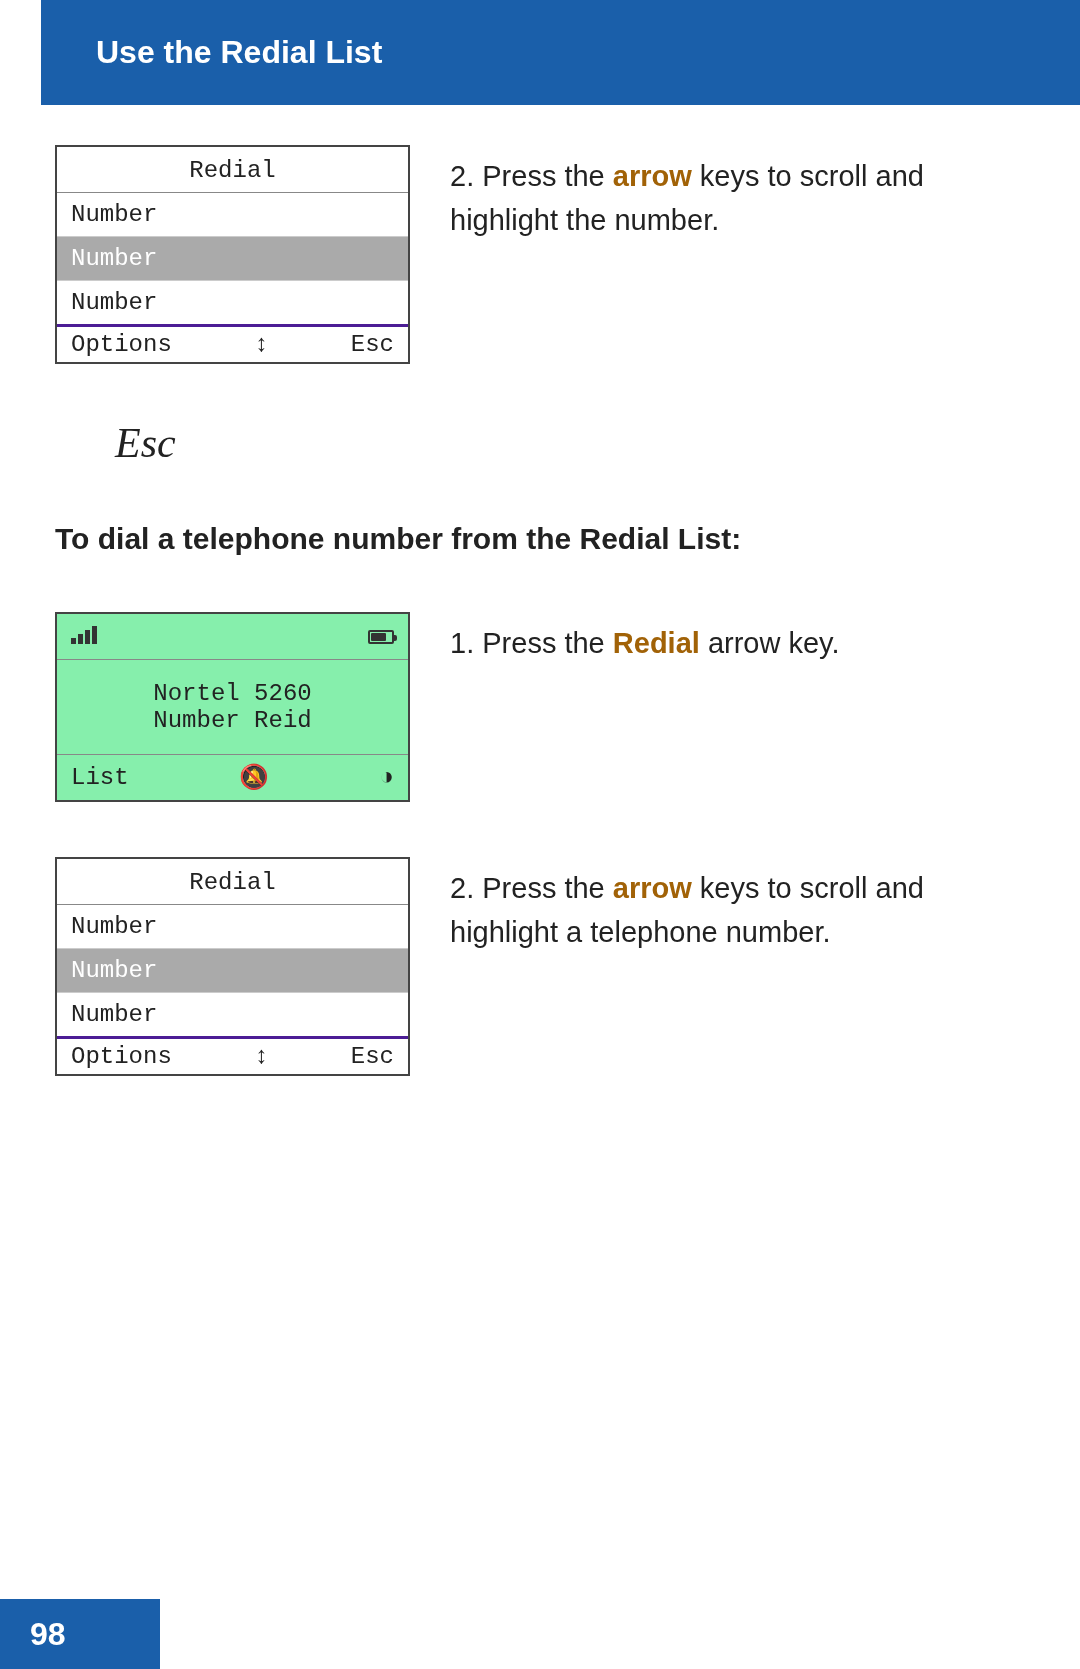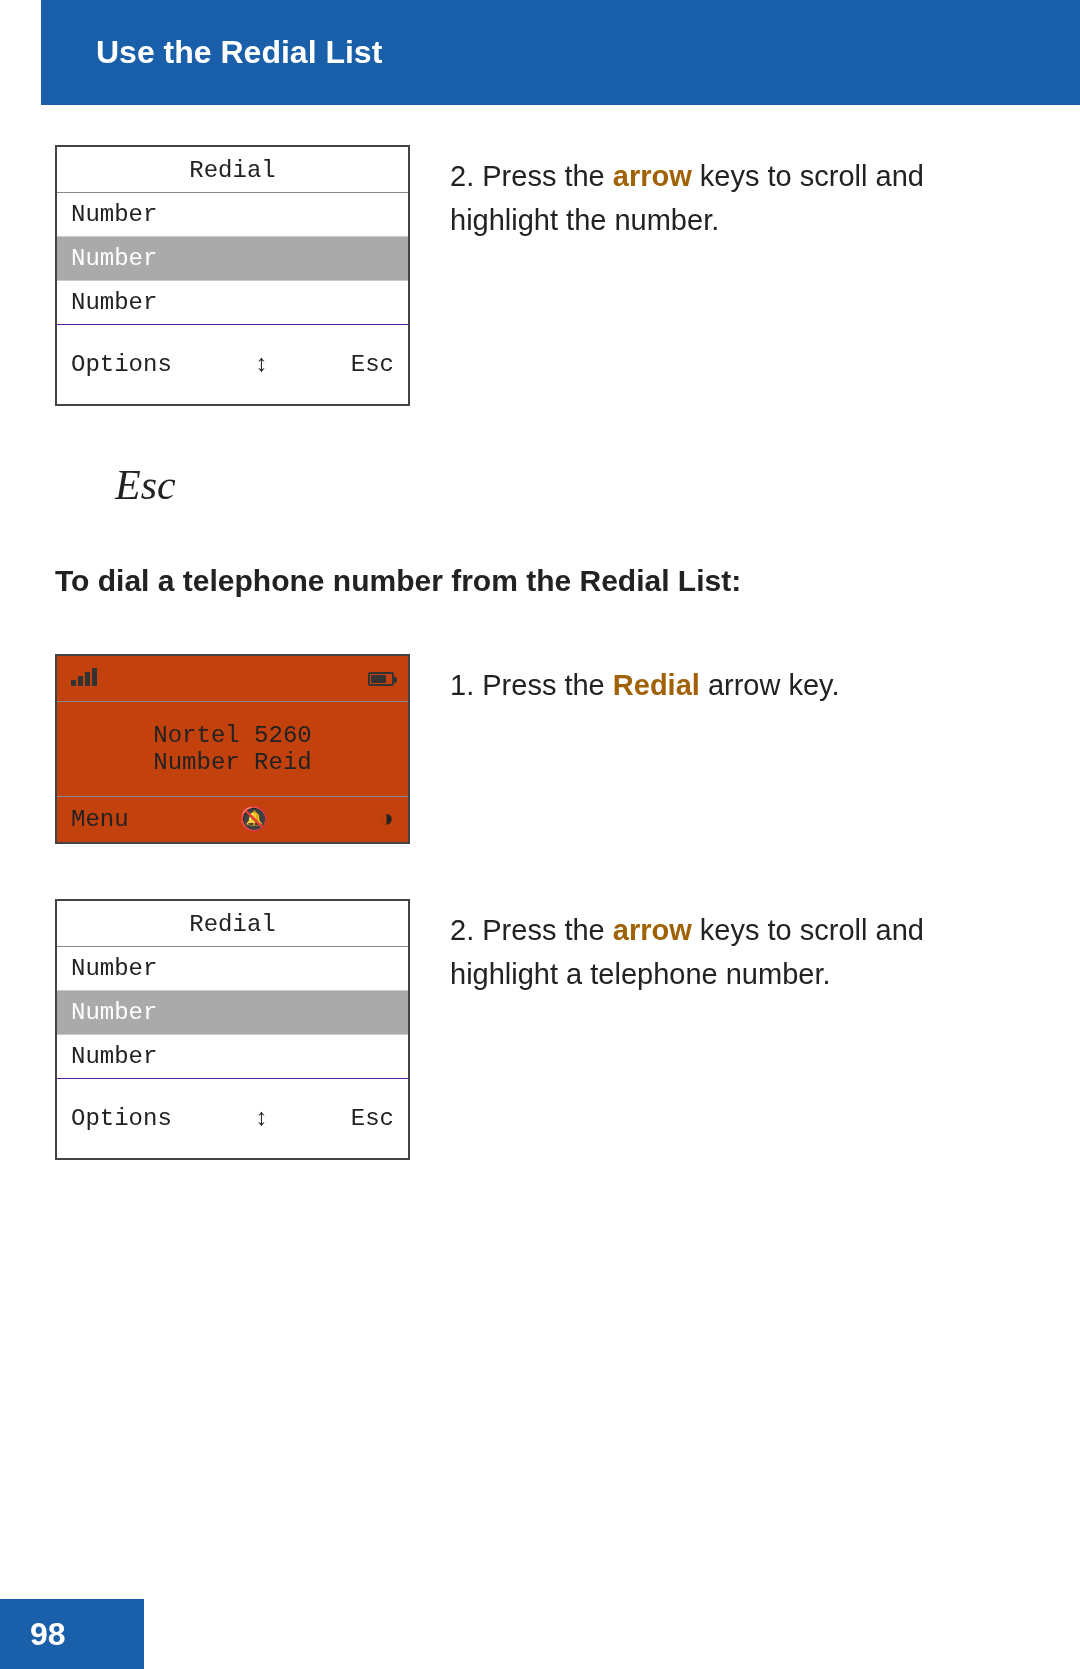--- a/index.html
+++ b/index.html
@@ -75,33 +75,33 @@
     }
 
     .phone-screen .row.no-border {
       border-bottom: none;
     }
 
     .phone-screen .softkey-row {
       display: flex;
       justify-content: space-between;
       align-items: center;
-      padding: 26px 14px;
-      border-top: 1px solid #4c1d95;
+      padding: 4px 14px;
+      border-top: 3px solid #4c1d95;
       font-size: 24px;
     }
 
     
     .phone-idle {
       border: 2px solid #444;
       width: 355px;
       min-width: 355px;
       font-family: 'Courier New', Courier, monospace;
       font-size: 24px;
-      background: #c2410c;
+      background: #86efac;
       padding-bottom: 0;
     }
 
     .phone-idle .status-bar {
       display: flex;
       justify-content: space-between;
       align-items: center;
       padding: 10px 14px 8px 14px;
       border-bottom: 1px solid #888;
       font-size: 22px;
@@ -204,21 +204,21 @@
       font-weight: bold;
       margin-bottom: 56px;
       margin-top: 10px;
     }
 
     
     .page-footer {
       position: absolute;
       bottom: 0;
       left: 0;
-      width: 144px;
+      width: 160px;
       height: 70px;
       background: #1a5faa;
       display: flex;
       align-items: center;
       justify-content: flex-start;
       padding-left: 30px;
     }
 
     .page-number {
       color: #ffffff;
@@ -281,21 +281,21 @@
           <span class="battery-icon">
             <span class="battery-icon-inner"></span>
           </span>
         </span>
       </div>
       <div class="main-area">
         <div>Nortel 5260</div>
         <div>Number Reid</div>
       </div>
       <div class="softkey-row">
-        <span>Menu</span>
+        <span>List</span>
         <span>🔕</span>
         <span>◑</span>
       </div>
     </div>
 
     <div class="step-text">
       <span>1.</span>
       <span>Press the </span><span class="highlight-blue">Redial</span><span> arrow key.</span>
     </div>
   </div>

